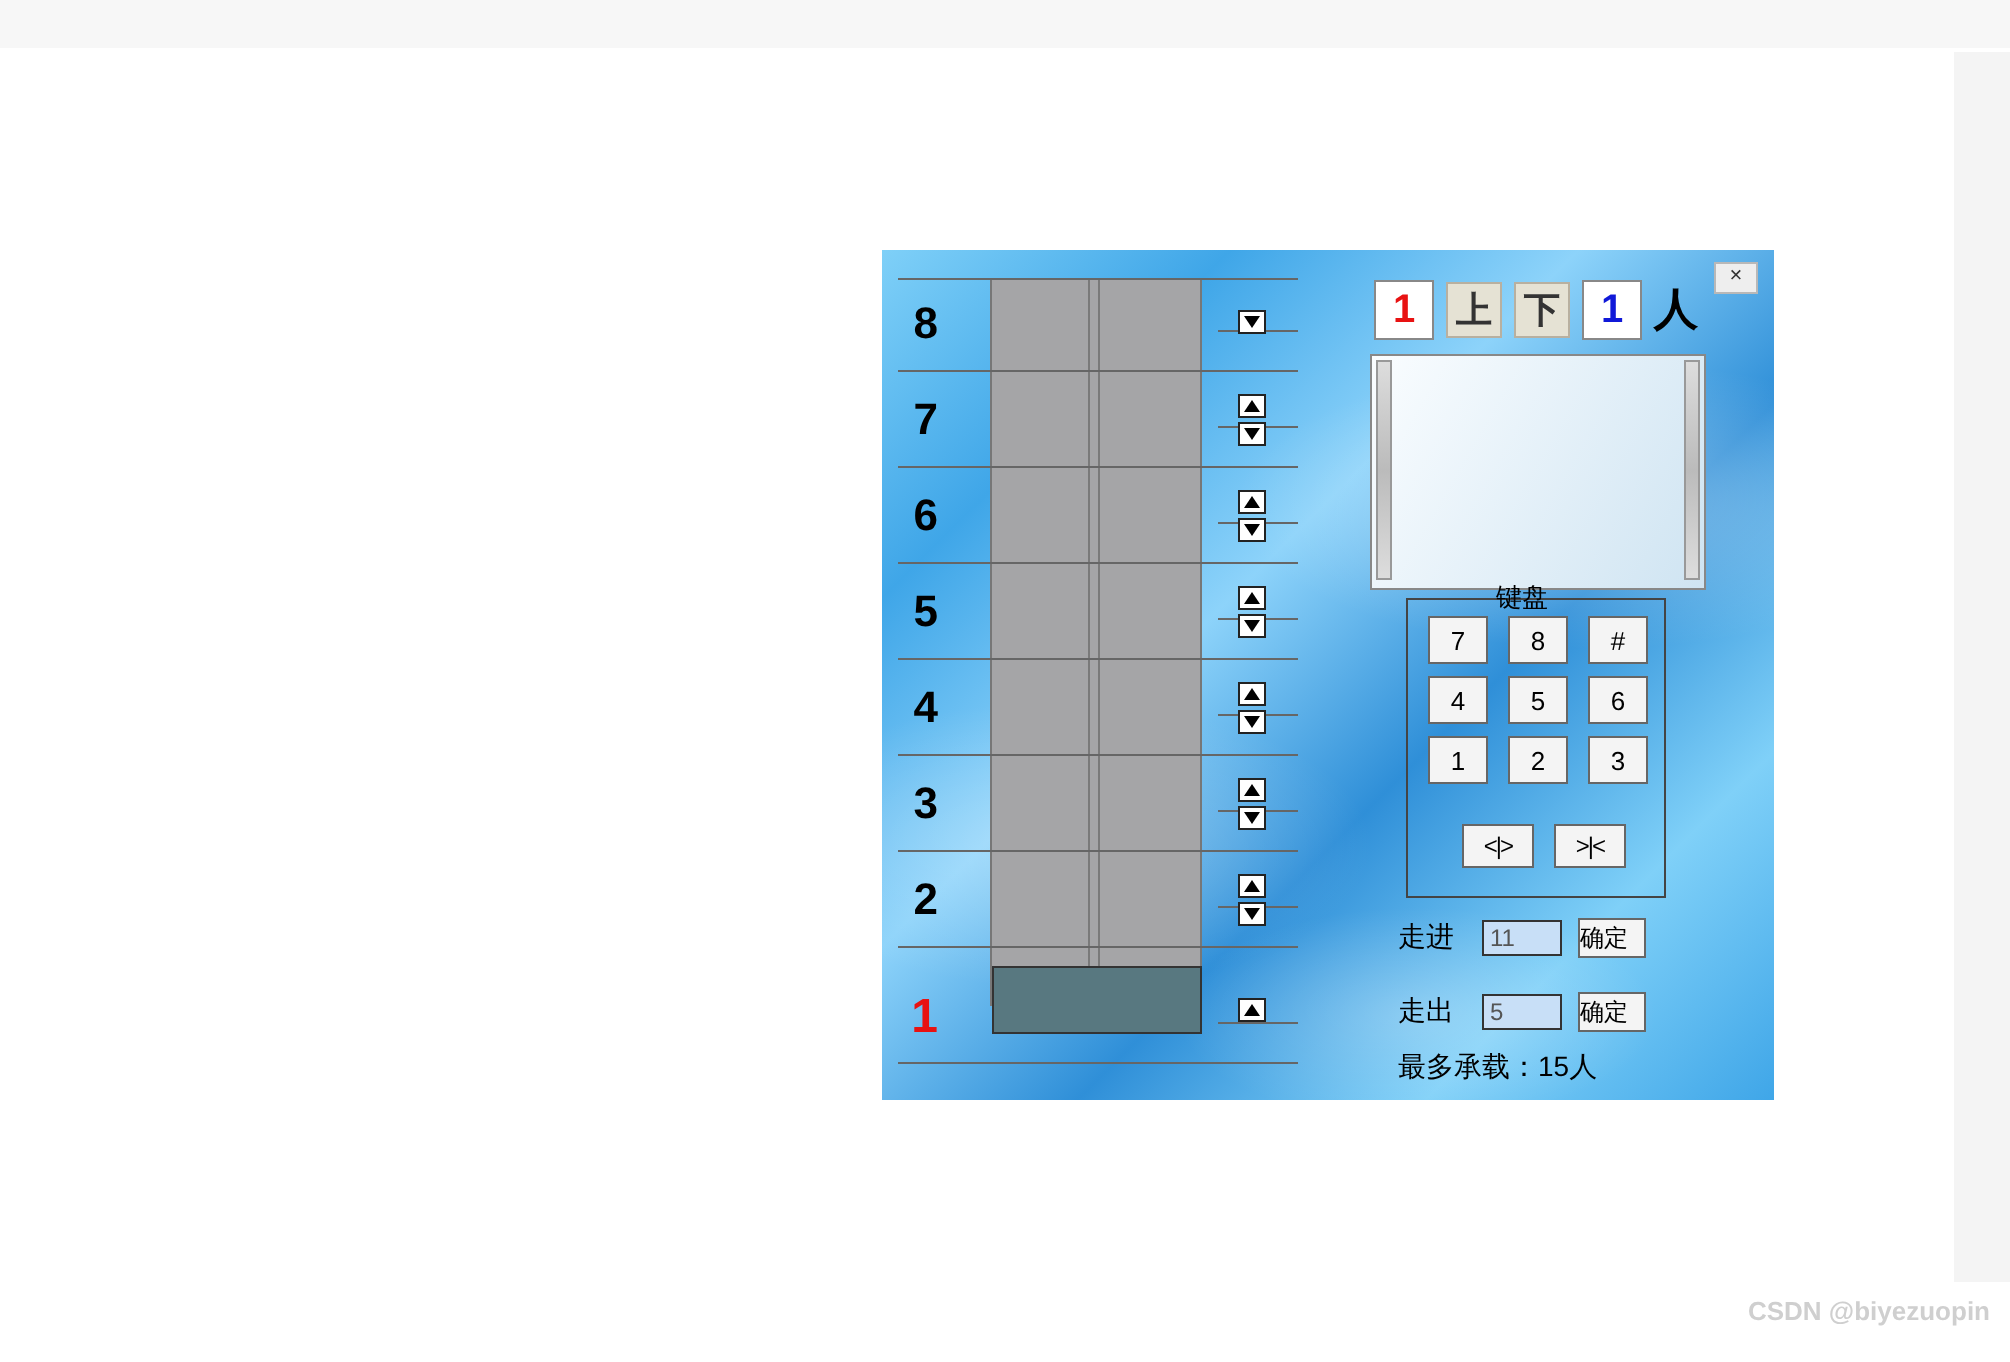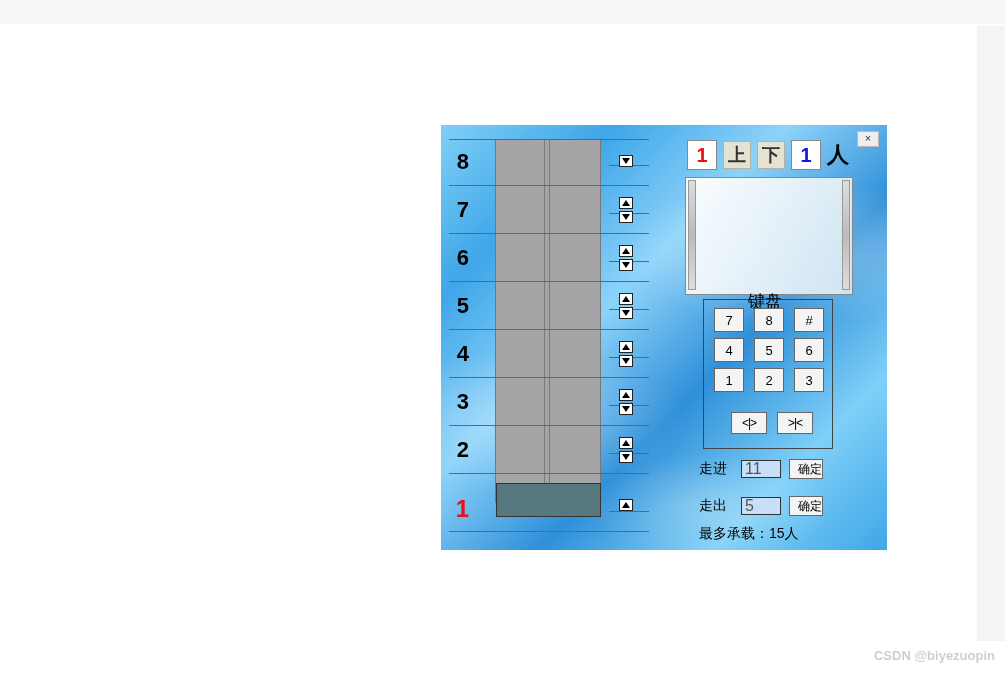--- a/index.html
+++ b/index.html
@@ -44,30 +44,30 @@
   .status-box { width:30px; height:30px; background:#fff; border:1px solid #888; display:flex; align-items:center; justify-content:center; font-size:20px; font-weight:bold; }
   .big-ico { width:28px; height:28px; background:#e5e2d4; border:1px solid #b8b0a0; display:flex; align-items:center; justify-content:center; font-size:18px; color:#333; font-weight:bold; font-family:"SimSun"; }
   .ren { font-size:22px; font-weight:bold; }
 
   .display-box { position:absolute; left:244px; top:52px; width:168px; height:118px; background:linear-gradient(120deg,#fafdff,#cfe4f2); border:1px solid #888; }
   .display-box .bar { position:absolute; top:2px; width:8px; height:110px; background:linear-gradient(#ddd,#bbb,#ddd); border:1px solid #999; }
   .display-box .bar.l { left:2px; }
   .display-box .bar.r { right:2px; }
 
   .keypad-box { position:absolute; left:262px; top:174px; width:130px; height:150px; border:1px solid #444; background:transparent; }
-  .keypad-title { position:absolute; top:-10px; left:40px; background:transparent; font-size:17px; padding:0 4px; }
+  .keypad-title { position:absolute; top:-10px; left:40px; background:transparent; font-size:13px; padding:0 4px; }
   .keypad-grid { position:absolute; top:8px; left:10px; width:110px; display:grid; grid-template-columns:repeat(3,30px); grid-template-rows:repeat(3,24px); gap:6px 10px; }
   .key { border:1px solid #666; background:#f4f4f4; display:flex; align-items:center; justify-content:center; font-size:13px; cursor:pointer; }
   .door-keys { position:absolute; top:112px; left:27px; display:flex; gap:10px; }
   .door-key { width:36px; height:22px; border:1px solid #666; background:#f4f4f4; display:flex; align-items:center; justify-content:center; font-size:12px; cursor:pointer; letter-spacing:-1px; }
 
   .io-row { position:absolute; display:flex; align-items:center; gap:8px; left:258px; }
   .io-label { font-size:14px; width:34px; }
-  .io-field { width:40px; height:18px; border:1px solid #333; background:#c8dff7; font-size:16px; padding:0 3px; color:#555; }
-  .ok-btn { width:34px; height:20px; border:1px solid #666; background:#f4f4f4; font-size:12px; cursor:pointer; text-align:right; line-height:18px; }
+  .io-field { width:40px; height:18px; border:1px solid #333; background:#c8dff7; font-size:12px; padding:0 3px; color:#555; }
+  .ok-btn { width:34px; height:20px; border:1px solid #666; background:#f4f4f4; font-size:12px; cursor:pointer; text-align:left; line-height:18px; }
 
   .max-load { position:absolute; left:258px; top:400px; font-size:14px; }
 
   .watermark { position:absolute; right:10px; bottom:18px; color:#cfcfcf; font-size:13px; font-family:Arial;font-weight:bold; }
   .red { color:#e81212; }
   .blue { color:#1019d8; }
 </style>
 </head>
 <body>
 

